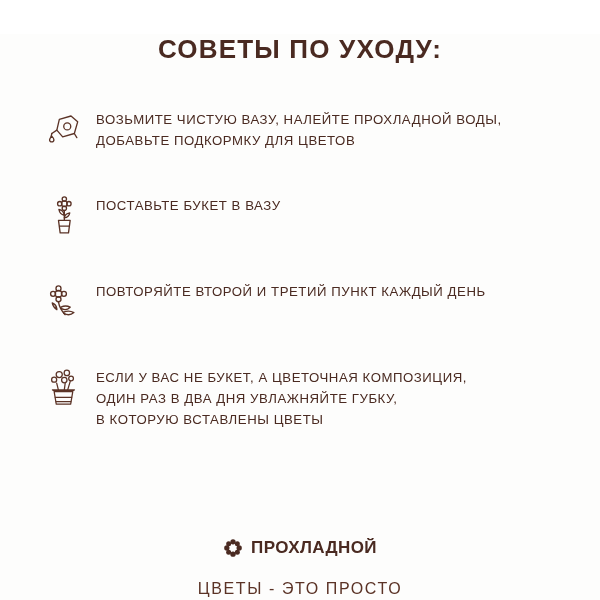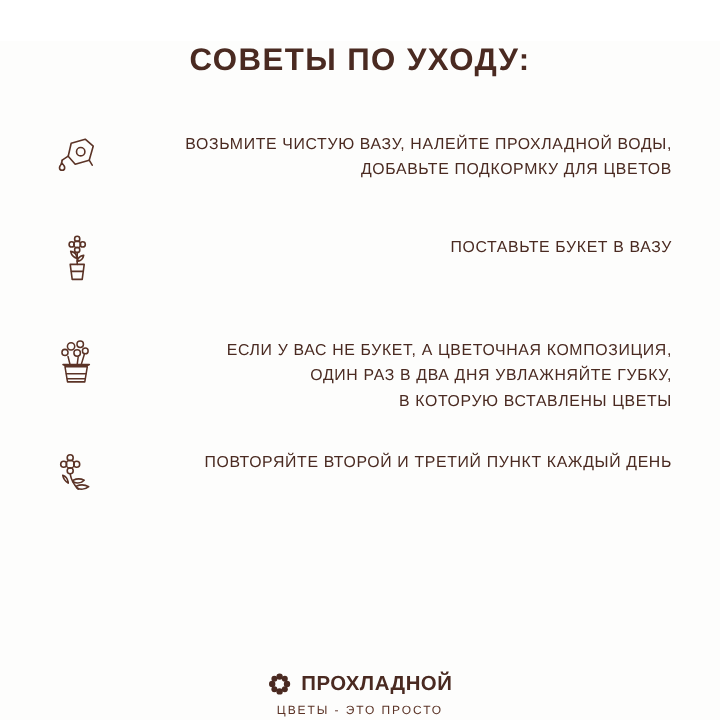--- a/index.html
+++ b/index.html
@@ -56,21 +56,20 @@
     font-size: 13.2px;
     line-height: 21px;
     letter-spacing: 0.55px;
     color: #4a2a21;
     padding-top: 6px;
     text-transform: uppercase;
   }
   .tip-text .line {
     display: block;
     white-space: nowrap;
-    text-align: right;
   }
   .footer {
     position: absolute;
     left: 0;
     right: 0;
     bottom: 36px;
     text-align: center;
   }
   .brand {
     display: flex;
@@ -78,22 +77,22 @@
     justify-content: center;
     gap: 8px;
   }
   .brand-name {
     font-size: 17px;
     font-weight: bold;
     letter-spacing: 0.4px;
     color: #4a2a21;
   }
   .brand-sub {
-    margin-top: 7px;
-    font-size: 10px;
+    margin-top: 22px;
+    font-size: 16px;
     letter-spacing: 1.6px;
     color: #5b3326;
     text-transform: uppercase;
   }
   svg { display: block; }
 </style>
 </head>
 <body>
 
 <div class="page">
@@ -130,20 +129,39 @@
           <circle cx="16.5" cy="10" r="2.6"></circle>
           <path d="M22 18 L22 30"></path>
           <path d="M22 24 C18 23 16 20 15.5 17 C19 17.5 21.5 20 22 24 Z"></path>
           <path d="M22 27 C26 26.5 28 24 28.5 21 C25 21.5 22.5 23.5 22 27 Z"></path>
           <path d="M15 30 L29 30 L27 45 L17 45 Z"></path>
           <path d="M16.3 37 L27.7 37"></path>
         </svg>
       </div>
       <div class="tip-text">
         <span class="line">ПОСТАВЬТЕ БУКЕТ В ВАЗУ</span>
+      </div>
+    </div>
+
+    <div class="tip">
+      <div class="tip-icon">
+        <svg width="42" height="40" viewBox="0 0 50 48" fill="none" stroke="#5b3326" stroke-width="1.6" stroke-linecap="round" stroke-linejoin="round">
+          <circle cx="16" cy="13" r="4"></circle>
+          <circle cx="16" cy="6.5" r="3"></circle>
+          <circle cx="22.5" cy="13" r="3"></circle>
+          <circle cx="16" cy="19.5" r="3"></circle>
+          <circle cx="9.5" cy="13" r="3"></circle>
+          <path d="M16 23 C17 29 20 34 24 38"></path>
+          <path d="M19 29 C23 27 27 27.5 30 29 C27 32 22.5 32.5 19 30.5 Z"></path>
+          <path d="M22 35 C26.5 33 31 33.5 34.5 35.5 C31 38.5 26 38.5 22.5 36.5 Z"></path>
+          <path d="M14 32 C11 30 9 27 8.5 24 C11.5 25 13.5 28 14 31 Z"></path>
+        </svg>
+      </div>
+      <div class="tip-text">
+        <span class="line">ПОВТОРЯЙТЕ ВТОРОЙ И ТРЕТИЙ ПУНКТ КАЖДЫЙ ДЕНЬ</span>
       </div>
     </div>
 
     <div class="tip tall">
       <div class="tip-icon">
         <svg width="44" height="52" viewBox="0 0 52 56" fill="none" stroke="#5b3326" stroke-width="1.5" stroke-linecap="round" stroke-linejoin="round">
           <circle cx="18" cy="11" r="3.6"></circle>
           <circle cx="27" cy="9" r="3.2"></circle>
           <circle cx="12" cy="17" r="3"></circle>
           <circle cx="24" cy="17.5" r="3.2"></circle>
@@ -157,39 +175,20 @@
           <path d="M14.3 43 L31.7 43"></path>
         </svg>
       </div>
       <div class="tip-text">
         <span class="line">ЕСЛИ У ВАС НЕ БУКЕТ, А ЦВЕТОЧНАЯ КОМПОЗИЦИЯ,</span>
         <span class="line">ОДИН РАЗ В ДВА ДНЯ УВЛАЖНЯЙТЕ ГУБКУ,</span>
         <span class="line">В КОТОРУЮ ВСТАВЛЕНЫ ЦВЕТЫ</span>
       </div>
     </div>
 
-    <div class="tip">
-      <div class="tip-icon">
-        <svg width="42" height="40" viewBox="0 0 50 48" fill="none" stroke="#5b3326" stroke-width="1.6" stroke-linecap="round" stroke-linejoin="round">
-          <circle cx="16" cy="13" r="4"></circle>
-          <circle cx="16" cy="6.5" r="3"></circle>
-          <circle cx="22.5" cy="13" r="3"></circle>
-          <circle cx="16" cy="19.5" r="3"></circle>
-          <circle cx="9.5" cy="13" r="3"></circle>
-          <path d="M16 23 C17 29 20 34 24 38"></path>
-          <path d="M19 29 C23 27 27 27.5 30 29 C27 32 22.5 32.5 19 30.5 Z"></path>
-          <path d="M22 35 C26.5 33 31 33.5 34.5 35.5 C31 38.5 26 38.5 22.5 36.5 Z"></path>
-          <path d="M14 32 C11 30 9 27 8.5 24 C11.5 25 13.5 28 14 31 Z"></path>
-        </svg>
-      </div>
-      <div class="tip-text">
-        <span class="line">ПОВТОРЯЙТЕ ВТОРОЙ И ТРЕТИЙ ПУНКТ КАЖДЫЙ ДЕНЬ</span>
-      </div>
-    </div>
-
   </div>
 
   <div class="footer">
     <div class="brand">
       <span>
         <svg width="20" height="20" viewBox="0 0 24 24" fill="#4a2a21">
           <circle cx="12" cy="4.6" r="3.2"></circle>
           <circle cx="19.4" cy="12" r="3.2"></circle>
           <circle cx="12" cy="19.4" r="3.2"></circle>
           <circle cx="4.6" cy="12" r="3.2"></circle>

